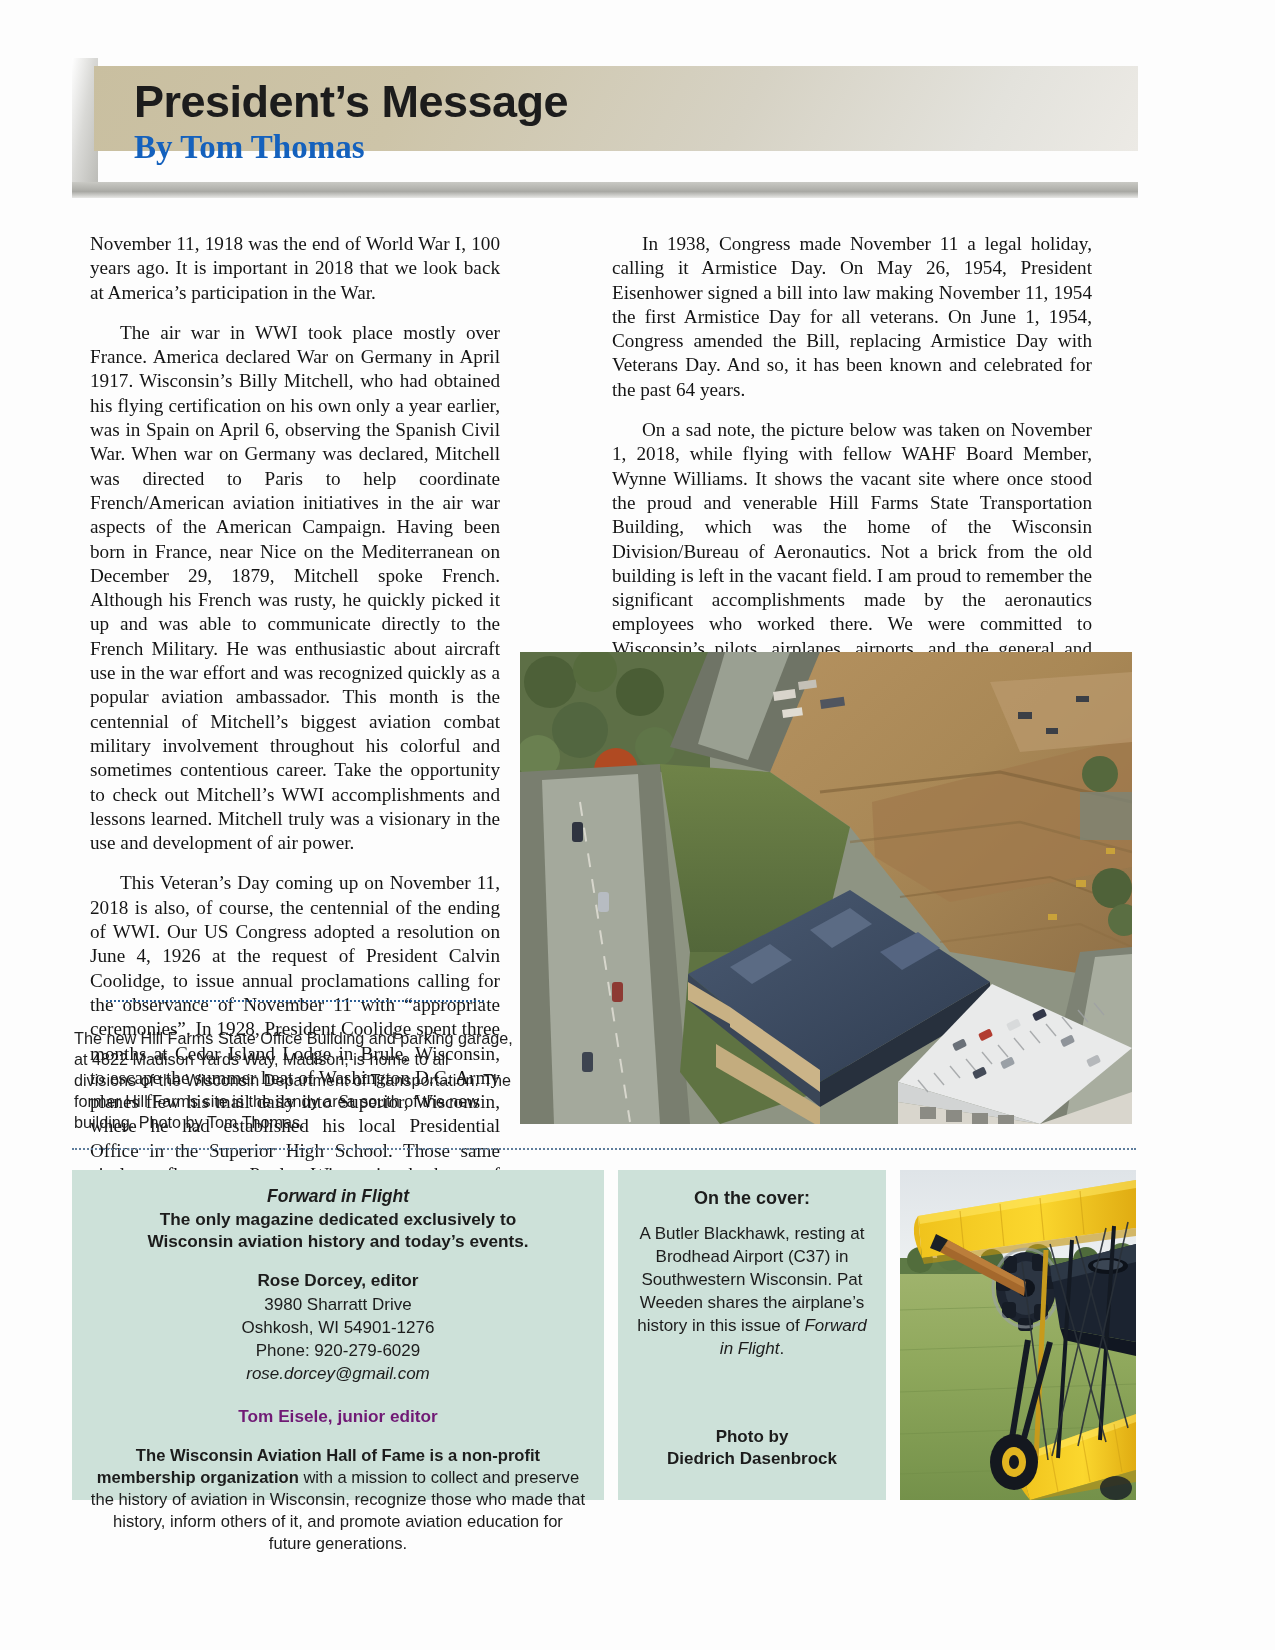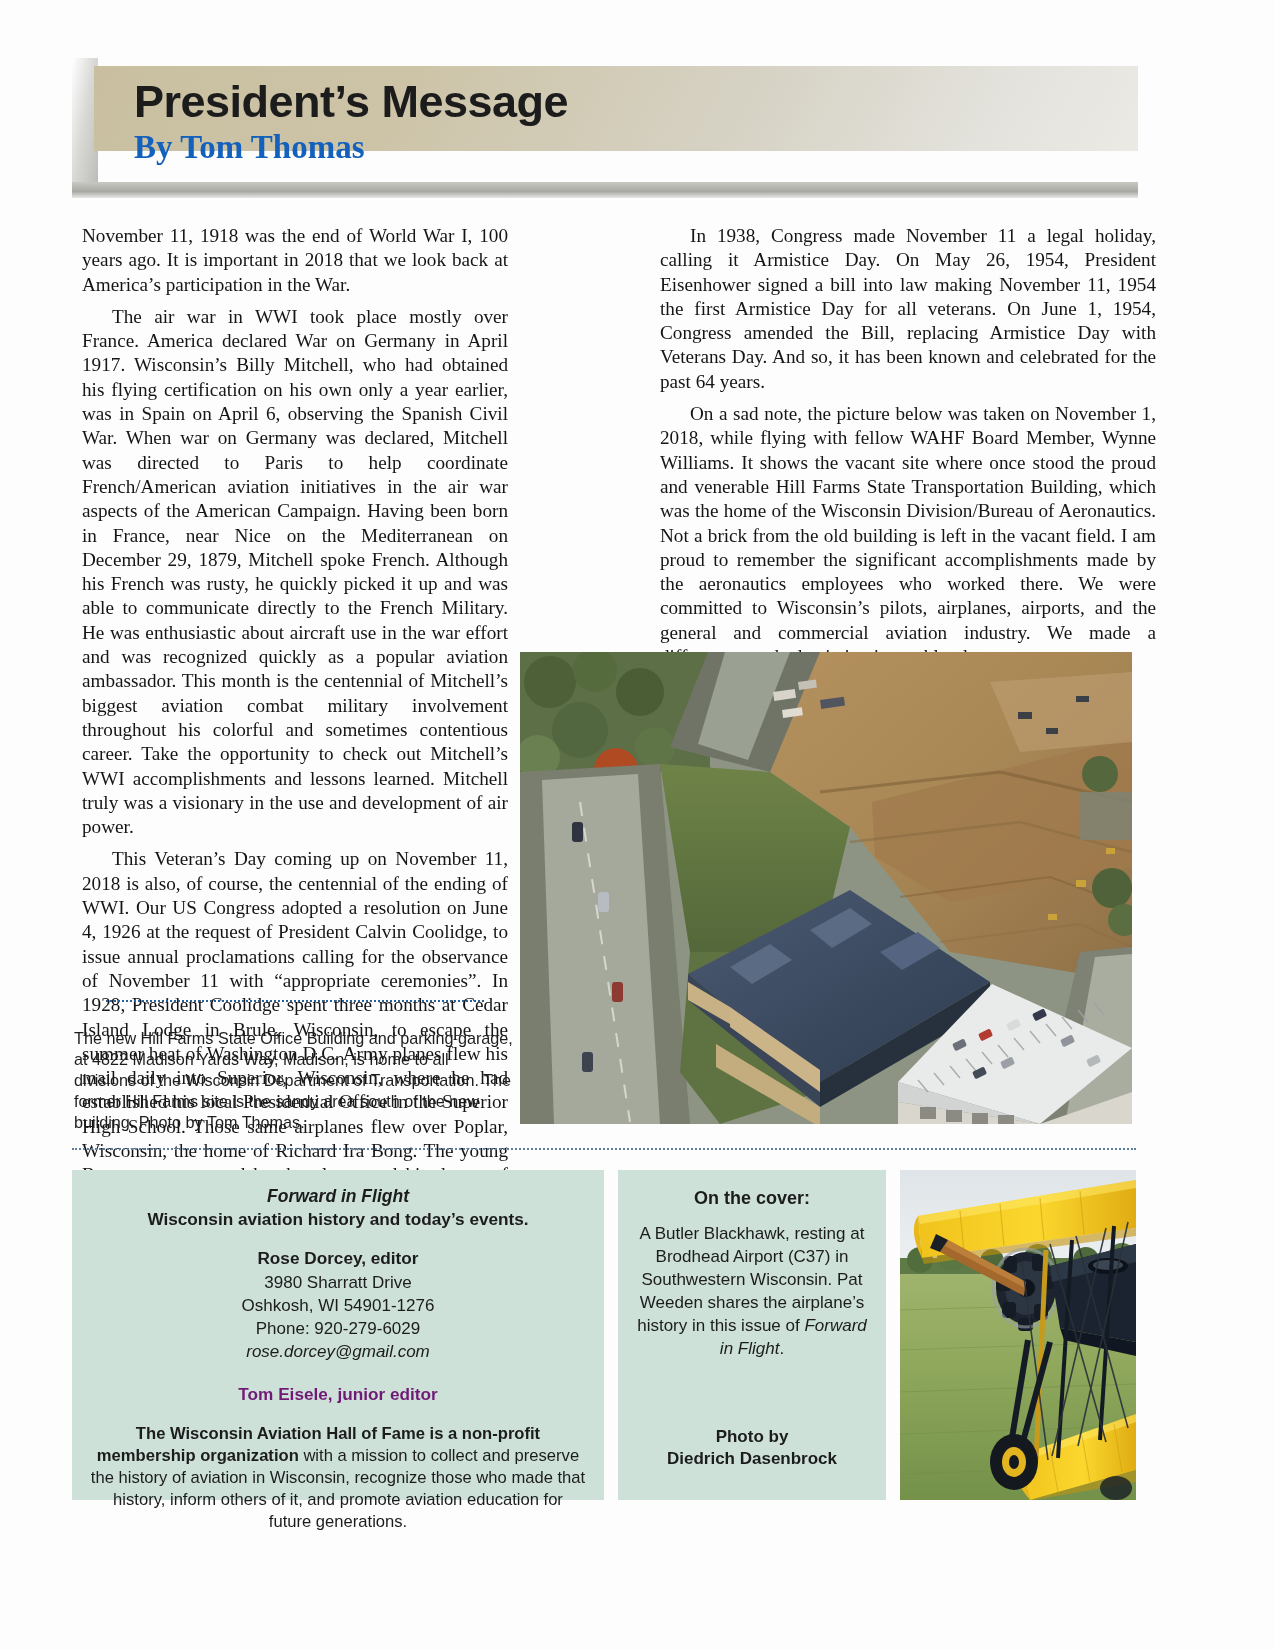--- a/index.html
+++ b/index.html
@@ -59,32 +59,32 @@
   }
 
   
   .col-left {
     position: absolute;
     left: 74px; top: 216px;
     width: 442px;
   }
   .col-right {
     position: absolute;
-    left: 652px; top: 216px;
+    left: 596px; top: 216px;
     width: 512px;
   }
   .body-text {
     font-family: "Liberation Serif", serif;
     font-size: 19.2px;
     line-height: 24.3px;
     color: #151515;
     text-align: justify;
     hyphens: none;
   }
-  .body-text p { margin: 8px; }
+  .body-text p { margin: 16px; }
   .body-text p.indent { text-indent: 30px; }
 
   .goodbye-line {
     position: relative;
     display: flex;
     align-items: flex-end;
     gap: 18px;
     text-indent: 30px;
   }
 
@@ -441,20 +441,21 @@
     </svg>
   </div>
 
   <div class="rule-dotted-blue"></div>
   <div class="rule-dotted-wide"></div>
 
   <div class="caption">The new Hill Farms State Office Building and parking garage, at 4822 Madison Yards Way, Madison, is home to all divisions of the Wisconsin Department of Transportation. The former Hill Farms site is the sandy area south of the new building. Photo by Tom Thomas.</div>
 
   <div class="mint-box box-masthead-info">
     <div class="fif-title">Forward in Flight</div>
+    <div class="fif-sub">The only magazine dedicated exclusively to</div>
     <div class="fif-sub">Wisconsin aviation history and today’s events.</div>
 
     <div class="ed-name">Rose Dorcey, editor</div>
     <div class="ed-line">3980 Sharratt Drive</div>
     <div class="ed-line">Oshkosh, WI  54901-1276</div>
     <div class="ed-line">Phone: 920-279-6029</div>
     <div class="ed-email">rose.dorcey@gmail.com</div>
 
     <div class="ed-jr">Tom Eisele, junior editor</div>
 

